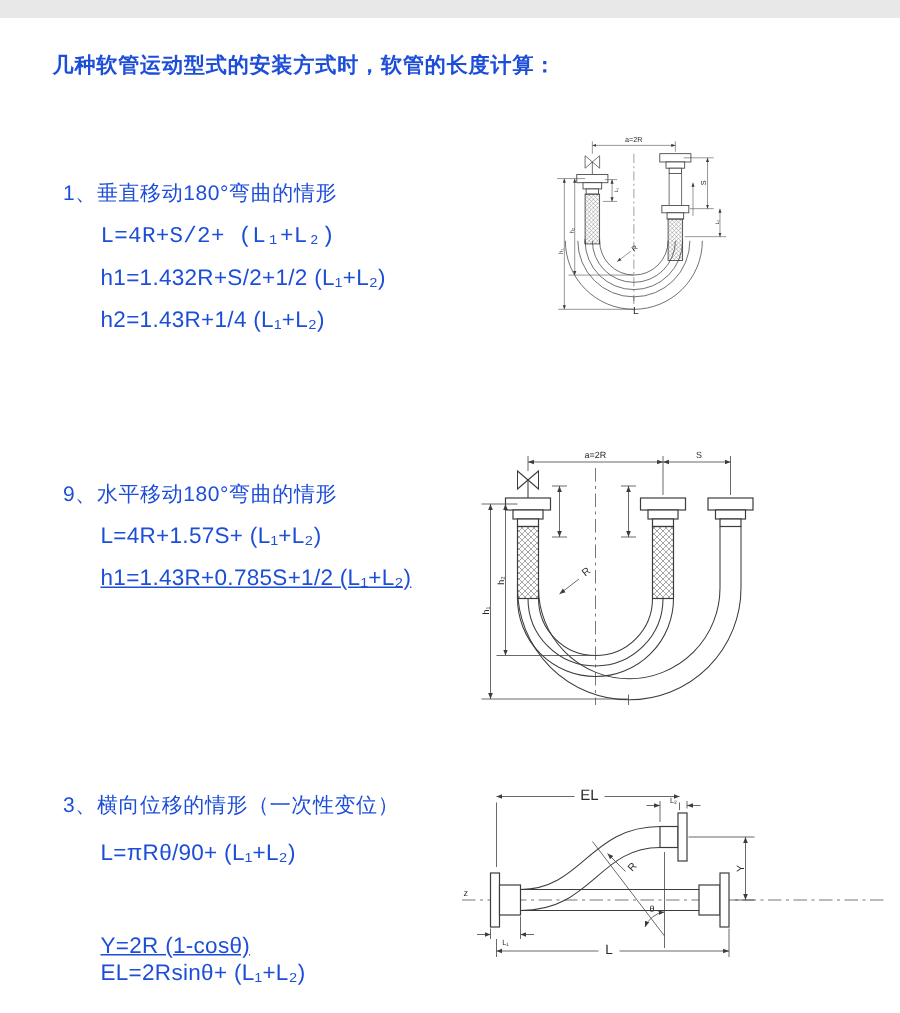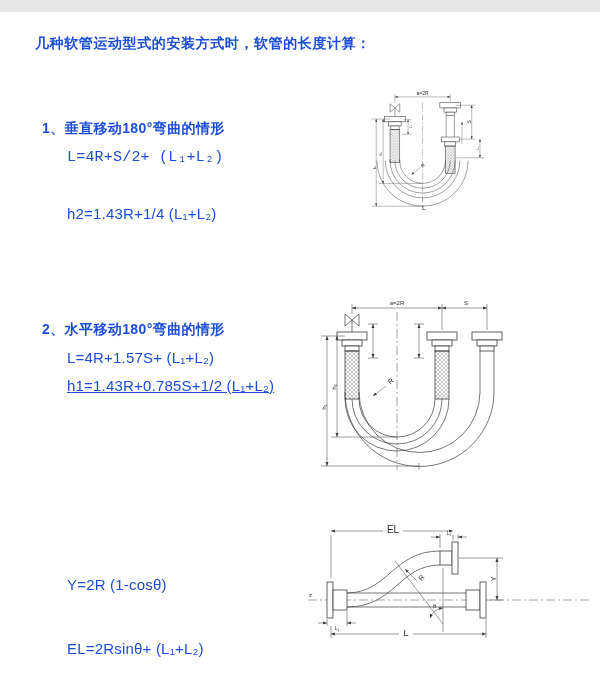--- a/index.html
+++ b/index.html
@@ -8,55 +8,58 @@
     background:#ffffff; overflow:hidden;
     font-family:"Liberation Sans","DejaVu Sans",sans-serif;
     color:#1d4ed8;
   }
   .title {
     position:absolute; left:35px; top:23px;
     font-size:14px; font-weight:bold; letter-spacing:0.6px;
   }
   .heading {
     position:absolute; left:42px;
-    font-size:14px; font-weight:bold; letter-spacing:0.4px;
+    font-size:14px; font-weight:normal; letter-spacing:0.4px;
   }
   .formula {
     position:absolute; left:67px;
     font-size:15px; letter-spacing:0.2px; white-space:pre;
   }
   .h1g { top:108px; } .f10 { top:137px;font-family:Liberation Mono, monospace; } .f11 { top:165px; } .f12 { top:193px; }
   .h2g { top:309px; } .f20 { top:337px;text-align:right; } .f21 { top:365px;text-decoration:underline; } .f22 { top:393px; }
-  .h3g { top:516px; } .f30 { top:548px; } .f31 { top:564px; } .f32 { top:628px; }
+  .h3g { top:516px; } .f30 { top:548px; } .f31 { top:610px;text-decoration:underline; } .f32 { top:628px; }
   svg.diagram { position:absolute; }
   svg.diagram text { font-family:"Liberation Sans","DejaVu Sans",sans-serif; fill:#2a2a2a; }
   .d1 { left:315px; top:78px; }
   .d2 { left:315px; top:288px; }
   .d3 { left:300px; top:505px; }
   svg .ln { stroke:#3c3c3c; stroke-width:0.7; fill:none; }
   svg .thin { stroke:#4a4a4a; stroke-width:0.55; fill:none; }
   svg .part { stroke:#3c3c3c; stroke-width:0.8; fill:#ffffff; }
   svg .braid { stroke:#3c3c3c; stroke-width:0.8; }
   svg .cl { stroke:#5a5a5a; stroke-width:0.55; fill:none; stroke-dasharray:9 3 2 3; }
 </style>
 </head>
 <body>
 
 <div class="page">
 
   <div class="title">几种软管运动型式的安装方式时，软管的长度计算：</div>
 
   <div class="heading h1g">1、垂直移动180°弯曲的情形</div>
   <div class="formula f10">L=4R+S/2+ (L₁+L₂)</div>
+  <div class="formula f11">h1=1.432R+S/2+1/2 (L₁+L₂)</div>
   <div class="formula f12">h2=1.43R+1/4 (L₁+L₂)</div>
 
-  <div class="heading h2g">2、水平移动180°弯曲的情形</div>
+  <div class="heading h2g">9、水平移动180°弯曲的情形</div>
   <div class="formula f20">L=4R+1.57S+ (L₁+L₂)</div>
   <div class="formula f21">h1=1.43R+0.785S+1/2 (L₁+L₂)</div>
 
+  <div class="heading h3g">3、横向位移的情形（一次性变位）</div>
+  <div class="formula f30">L=πRθ/90+ (L₁+L₂)</div>
   <div class="formula f31">Y=2R (1-cosθ)</div>
   <div class="formula f32">EL=2Rsinθ+ (L₁+L₂)</div>
 
   <svg class="diagram d1" width="285" height="175" viewBox="315 78 285 253">
     <defs>
       <marker id="a1" viewBox="0 0 10 10" refX="9" refY="5" markerWidth="8" markerHeight="8" orient="auto-start-reverse">
         <path d="M0,1.5 L9,5 L0,8.5 z" fill="#3c3c3c"></path>
       </marker>
       <pattern id="hb1" width="4" height="4" patternUnits="userSpaceOnUse">
         <path d="M0,0 L4,4 M4,0 L0,4" stroke="#8a8a8a" stroke-width="0.5"></path>

